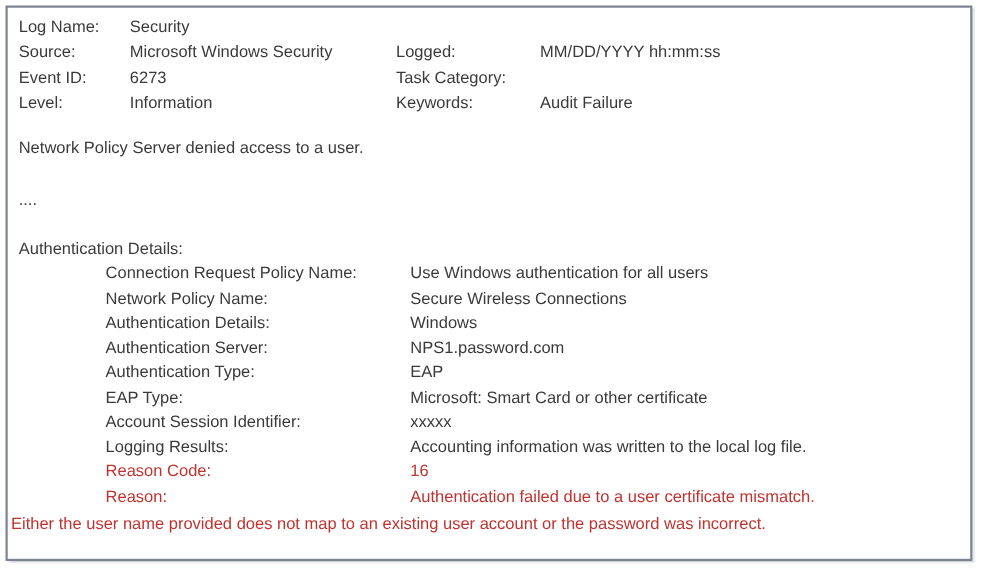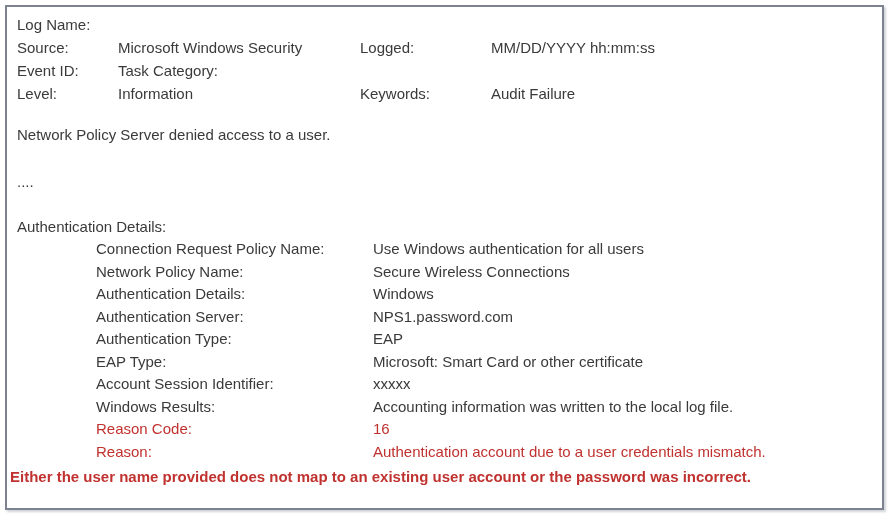--- a/index.html
+++ b/index.html
@@ -48,41 +48,42 @@
     grid-template-columns: 277px 1fr;
     line-height: 22.5px;
     white-space: nowrap;
   }
   .drow.error { color: var(--error-color); }
   .footer-note {
     margin: 2px 0 0 -7px;
     line-height: 23px;
     color: var(--error-color);
     white-space: nowrap;
-    font-weight: bold;
   }
   p { margin: 0; }
 </style>
 </head>
 <body>
 
 <div class="event-box">
 
   <div>
     <div class="hrow">
       <span>Log Name:</span>
+      <span>Security</span>
     </div>
     <div class="hrow">
       <span>Source:</span>
       <span>Microsoft Windows Security</span>
       <span>Logged:</span>
       <span>MM/DD/YYYY hh:mm:ss</span>
     </div>
     <div class="hrow">
       <span>Event ID:</span>
+      <span>6273</span>
       <span>Task Category:</span>
     </div>
     <div class="hrow">
       <span>Level:</span>
       <span>Information</span>
       <span>Keywords:</span>
       <span>Audit Failure</span>
     </div>
   </div>
 
@@ -115,28 +116,28 @@
     </div>
     <div class="drow">
       <span>EAP Type:</span>
       <span>Microsoft: Smart Card or other certificate</span>
     </div>
     <div class="drow">
       <span>Account Session Identifier:</span>
       <span>xxxxx</span>
     </div>
     <div class="drow">
-      <span>Windows Results:</span>
+      <span>Logging Results:</span>
       <span>Accounting information was written to the local log file.</span>
     </div>
     <div class="drow error">
       <span>Reason Code:</span>
       <span>16</span>
     </div>
     <div class="drow error">
       <span>Reason:</span>
-      <span>Authentication account due to a user credentials mismatch.</span>
+      <span>Authentication failed due to a user certificate mismatch.</span>
     </div>
   </div>
 
   <p class="footer-note">Either the user name provided does not map to an existing user account or the password was incorrect.</p>
 
 </div>
 
 </body></html>

